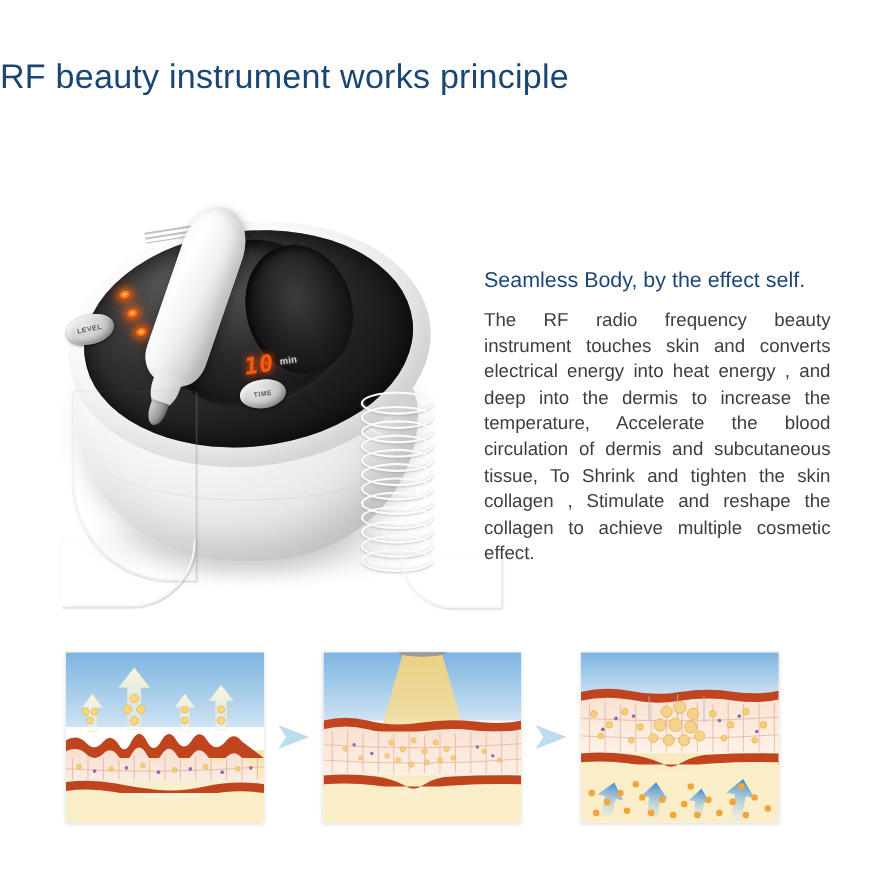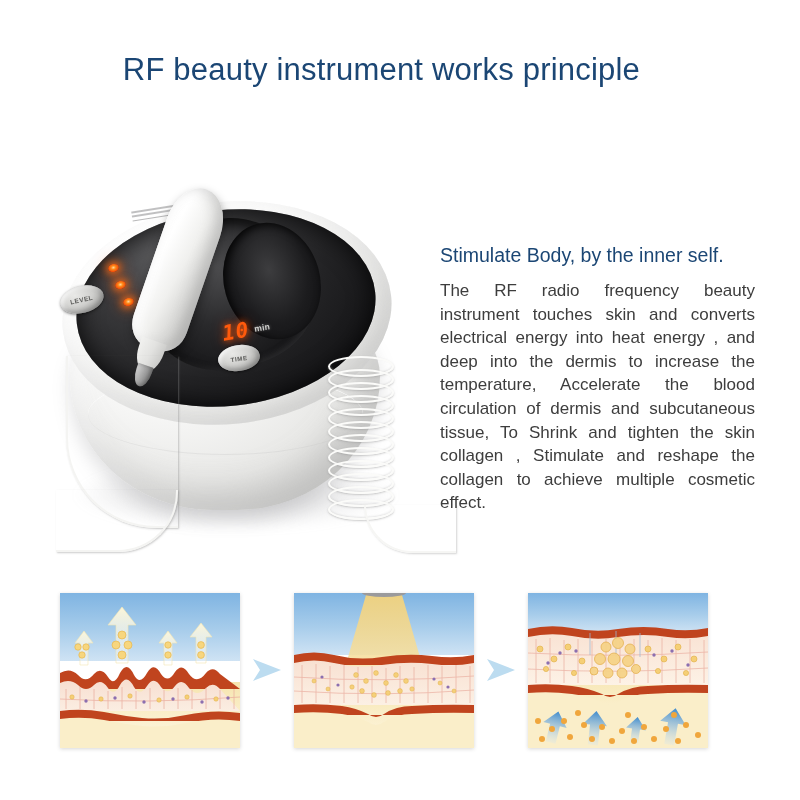--- a/index.html
+++ b/index.html
@@ -5,21 +5,21 @@
   html,body{margin:0;padding:0;}
   body{
     width:800px;height:800px;background:#ffffff;
     font-family:"Liberation Sans", sans-serif;
     overflow:hidden;position:relative;
   }
   .page{position:relative;width:800px;height:800px;background:#fff;}
 
   
   .title{
-    position:absolute;left:0;top:52px;width:640px;text-align:right;
+    position:absolute;left:0;top:52px;width:640px;text-align:left;
     font-size:31px;color:#1b4674;letter-spacing:.2px;font-weight:400;
   }
 
   
   .right-col{position:absolute;left:440px;top:244px;width:315px;}
   .subhead{
     font-size:19.5px;color:#1b4674;margin:0 0 12px 0;font-weight:400;
     white-space:nowrap;
   }
   .body-copy{
@@ -276,21 +276,21 @@
         <i style="left:0;top:91px"></i>
         <i style="left:0;top:104px"></i>
       <i style="left:0;top:117px"></i>
         <i style="left:0;top:130px"></i>
         <i style="left:0;top:143px"></i>
     </div>
     <div class="cord-tail"></div>
   </div>
 
   <div class="right-col">
-    <h2 class="subhead">Stimulate Body, by the inner self.</h2>
+    <h2 class="subhead">Seamless Body, by the effect self.</h2>
     <p class="body-copy">The RF radio frequency beauty instrument touches skin and converts electrical energy into heat energy , and deep into the dermis to increase the temperature, Accelerate the blood circulation of dermis and subcutaneous tissue, To Shrink and tighten the skin collagen , Stimulate and reshape the collagen to achieve multiple cosmetic effect.</p>
   </div>
 
   <div class="panels">
 
     <div class="panel panel1">
       <div class="panel-inner">
         <div class="sky"></div>
         <div class="deep"></div>
         <svg width="180" height="155" viewBox="0 0 180 155" style="position:absolute;left:0;top:0">

